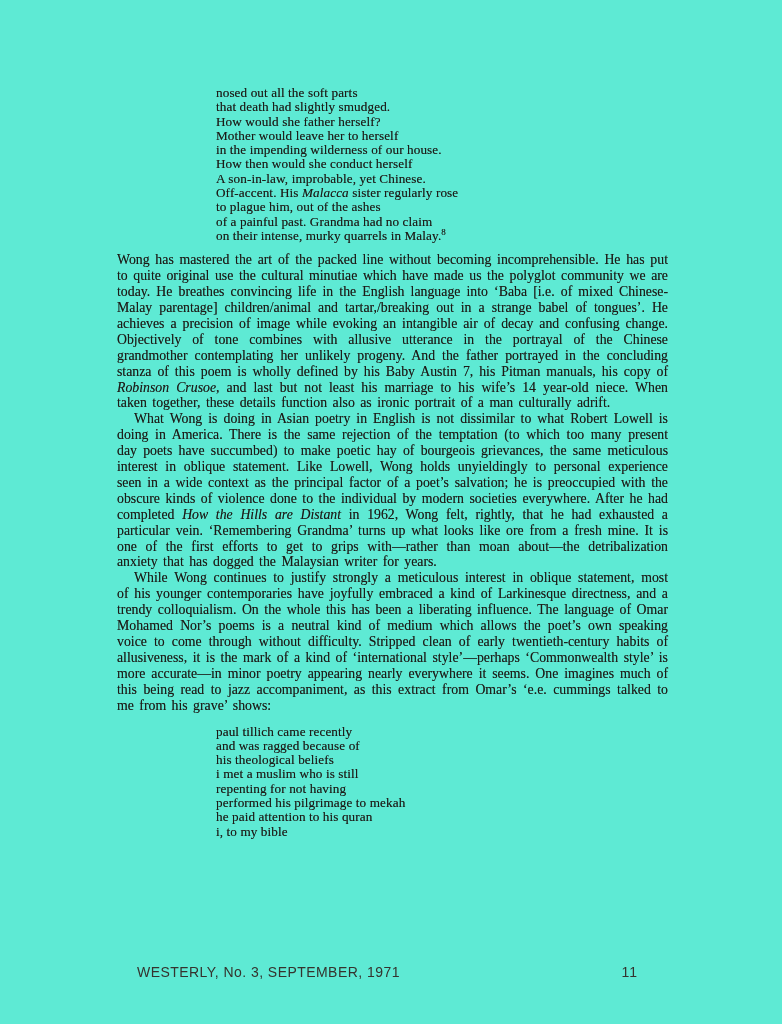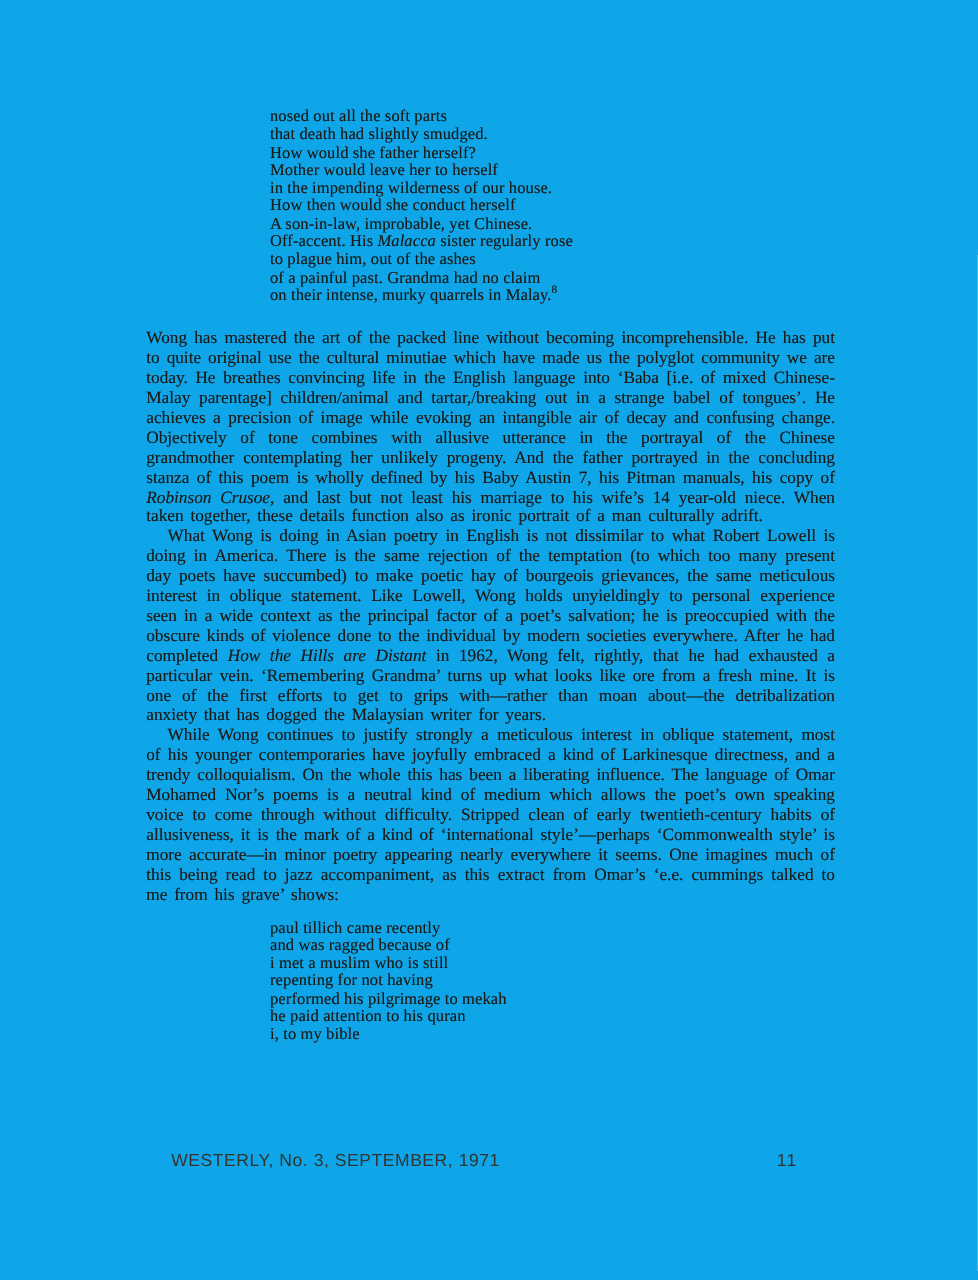--- a/index.html
+++ b/index.html
@@ -4,21 +4,21 @@
 <style>
   html, body { margin: 0; padding: 0; }
   body {
     width: 782px; height: 1024px;
     background: #f4f4f2;
     font-family: "Liberation Serif", "DejaVu Serif", serif;
   }
   .page {
     position: relative;
     width: 782px; height: 1024px;
-    background: #0ea5e9;
+    background: #5eead4;
     overflow: hidden;
     color: #1d1b17;
     text-shadow: 0 0 0.35px rgba(29,27,23,0.55);
   }
   .content {
     position: absolute;
     left: 117px; top: 86px;
     width: 551px;
   }
   .poem {
@@ -30,42 +30,42 @@
   }
   .poem-line { min-height: 14.3px; }
   .poem.second { margin-top: 11px; }
   .para {
     margin: 0;
     font-size: 13.8px;
     line-height: 15.9px;
     text-align: justify;
     word-spacing: 2px;
   }
-  .para.first { margin-top: 19px; }
+  .para.first { margin-top: 9px; }
   .para.indented { text-indent: 17px; }
   i { }
   sup {
     font-size: 9px;
     line-height: 0;
     vertical-align: super;
   }
   .footer {
     position: absolute;
     left: 137px; top: 920px;
     width: 501px;
     display: flex;
     justify-content: space-between;
     align-items: baseline;
     font-family: "Liberation Sans", "DejaVu Sans", sans-serif;
     font-size: 14px;
     letter-spacing: 0.45px;
     color: #35332e;
     text-shadow: none;
   }
-  .footer .pageno { letter-spacing: 1px; }
+  .footer .pageno { letter-spacing: 1px; margin-top: 44px; }
 </style>
 </head>
 <body>
 
 <div class="page">
   <div class="content">
 
     <div class="poem">
         <div class="poem-line"><span>nosed out all the soft parts</span></div>
         <div class="poem-line"><span>that death had slightly smudged.</span></div>
@@ -82,20 +82,21 @@
 
     <p class="para first"><span>Wong has mastered the art of the packed line without becoming incomprehensible. He has put to quite original use the cultural minutiae which have made us the polyglot community we are today. He breathes convincing life in the English language into ‘Baba [i.e. of mixed Chinese-Malay parentage] children/animal and tartar,/breaking out in a strange babel of tongues’. He achieves a precision of image while evoking an intangible air of decay and confusing change. Objectively of tone combines with allusive utterance in the portrayal of the Chinese grandmother contemplating her unlikely progeny. And the father portrayed in the concluding stanza of this poem is wholly defined by his Baby Austin 7, his Pitman manuals, his copy of </span><i>Robinson Crusoe</i><span>, and last but not least his marriage to his wife’s 14 year-old niece. When taken together, these details function also as ironic portrait of a man culturally adrift.</span></p>
 
     <p class="para indented"><span>What Wong is doing in Asian poetry in English is not dissimilar to what Robert Lowell is doing in America. There is the same rejection of the temptation (to which too many present day poets have succumbed) to make poetic hay of bourgeois grievances, the same meticulous interest in oblique statement. Like Lowell, Wong holds unyieldingly to personal experience seen in a wide context as the principal factor of a poet’s salvation; he is preoccupied with the obscure kinds of violence done to the individual by modern societies everywhere. After he had completed </span><i>How the Hills are Distant</i><span> in 1962, Wong felt, rightly, that he had exhausted a particular vein. ‘Remembering Grandma’ turns up what looks like ore from a fresh mine. It is one of the first efforts to get to grips with—rather than moan about—the detribalization anxiety that has dogged the Malaysian writer for years.</span></p>
 
     <p class="para indented"><span>While Wong continues to justify strongly a meticulous interest in oblique statement, most of his younger contemporaries have joyfully embraced a kind of Larkinesque directness, and a trendy colloquialism. On the whole this has been a liberating influence. The language of Omar Mohamed Nor’s poems is a neutral kind of medium which allows the poet’s own speaking voice to come through without difficulty. Stripped clean of early twentieth-century habits of allusiveness, it is the mark of a kind of ‘international style’—perhaps ‘Commonwealth style’ is more accurate—in minor poetry appearing nearly everywhere it seems. One imagines much of this being read to jazz accompaniment, as this extract from Omar’s ‘e.e. cummings talked to me from his grave’ shows:</span></p>
 
     <div class="poem second">
         <div class="poem-line"><span>paul tillich came recently</span></div>
         <div class="poem-line"><span>and was ragged because of</span></div>
+        <div class="poem-line"><span>his theological beliefs</span></div>
         <div class="poem-line"><span>i met a muslim who is still</span></div>
         <div class="poem-line"><span>repenting for not having</span></div>
         <div class="poem-line"><span>performed his pilgrimage to mekah</span></div>
         <div class="poem-line"><span>he paid attention to his quran</span></div>
         <div class="poem-line"><span>i, to my bible</span></div>
       </div>
 
   </div>
 
   <div class="footer">

